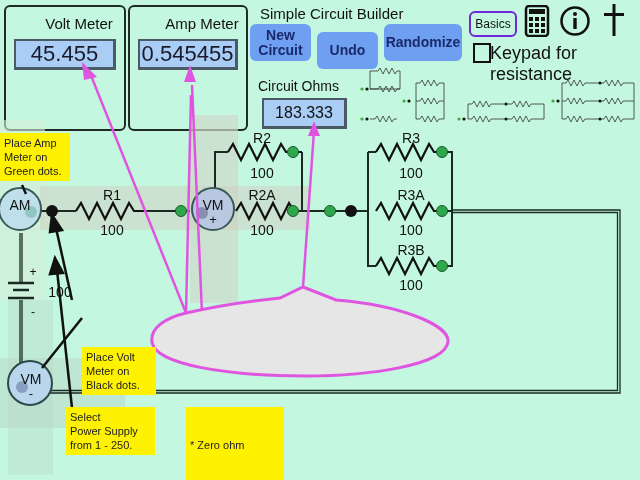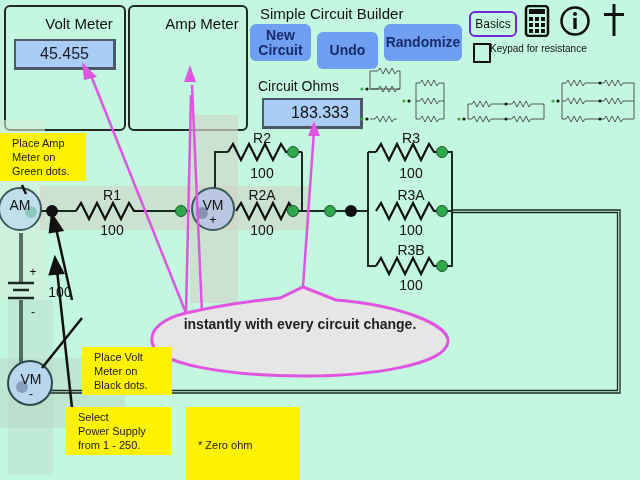--- a/index.html
+++ b/index.html
@@ -1,40 +1,41 @@
 <!DOCTYPE html>
 <html><head>
 <meta charset="utf-8">
 <style>
   html,body{margin:0;padding:0;}
   body{width:640px;height:480px;overflow:hidden;background:#c3f7df;font-family:"Liberation Sans",sans-serif;position:relative;color:#111;}
   .abs{position:absolute;}
   .meter-box{position:absolute;border:2px solid #1f2b24;border-radius:6px;background:#c3f7df;}
   .meter-title{position:absolute;left:0;right:0;top:8px;text-align:center;font-size:15px;padding-left:28px;}
-  .meter-value{position:absolute;left:8px;right:8px;top:32px;height:26px;background:#a9cdf5;border:2px solid #4b5a66;border-right-width:3px;border-bottom-width:3px;text-align:center;font-size:16px;line-height:26px;color:#1a1a2a;}
+  .meter-value{position:absolute;left:8px;right:8px;top:32px;height:26px;background:#a9cdf5;border:2px solid #4b5a66;border-right-width:3px;border-bottom-width:3px;text-align:center;font-size:22px;line-height:26px;color:#1a1a2a;}
   .app-title{position:absolute;left:260px;top:5px;font-size:15px;}
   .btn{position:absolute;background:#6e9ff0;border-radius:6px;color:#1a2a6a;font-size:14px;font-weight:bold;text-align:center;display:flex;align-items:center;justify-content:center;line-height:15px;}
   .basics{position:absolute;left:469px;top:11px;width:44px;height:22px;border:2px solid #6d28d9;border-radius:6px;font-size:12px;text-align:center;line-height:22px;}
   .chk{position:absolute;left:473px;top:43px;width:14px;height:16px;border:2px solid #111;background:#c3f7df;}
-  .chk-label{position:absolute;left:490px;top:43px;font-size:10px;}
+  .chk-label{position:absolute;left:490px;top:43px;font-size:18px;}
   .ohms-label{position:absolute;left:258px;top:78px;font-size:14px;}
-  .ohms-value{position:absolute;left:262px;top:98px;width:80px;height:26px;background:#a9cdf5;border:2px solid #4b5a66;border-right-width:3px;border-bottom-width:3px;text-align:center;font-size:16px;line-height:26px;padding-left:16px;}
-  .note{position:absolute;background:#fff200;font-size:11px;line-height:14px;padding:3px 12px;color:#222;}
+  .ohms-value{position:absolute;left:262px;top:98px;width:80px;height:26px;background:#a9cdf5;border:2px solid #4b5a66;border-right-width:3px;border-bottom-width:3px;text-align:center;font-size:16px;line-height:26px;}
+  .note{position:absolute;background:#fff200;font-size:11px;line-height:14px;padding:3px 4px;color:#222;}
   .bubble-text{position:absolute;left:160px;top:315px;width:280px;text-align:center;font-size:14px;font-weight:bold;line-height:18px;color:#222;}
   svg text{font-family:"Liberation Sans",sans-serif;}
 </style>
 </head>
 <body>
 
 <div class="meter-box" style="left:4px;top:5px;width:118px;height:122px;">
   <div class="meter-title">Volt Meter</div>
   <div class="meter-value">45.455</div>
 </div>
 <div class="meter-box" style="left:128px;top:5px;width:116px;height:122px;">
   <div class="meter-title">Amp Meter</div>
+  <div class="meter-value">0.545455</div>
 </div>
 
 <div class="app-title">Simple Circuit Builder</div>
 
 <div class="btn" style="left:250px;top:24px;width:61px;height:37px;flex-direction:column;">
   <span>New</span>
   <span>Circuit</span>
 </div>
 <div class="btn" style="left:317px;top:24px;width:61px;height:37px;margin-top:8px;">Undo</div>
 <div class="btn" style="left:384px;top:24px;width:78px;height:37px;">Randomize</div>
@@ -231,14 +232,13 @@
   <div>Power Supply</div>
   <div>from 1 - 250.</div>
 </div>
 <div class="note" style="left:186px;top:407px;width:90px;white-space:pre;">
   <div>* Zero ohm</div>
   
   
 </div>
 
 <div class="bubble-text">
-  <div>instantly with every circuit change.</div>
 </div>
 
 </body></html>

